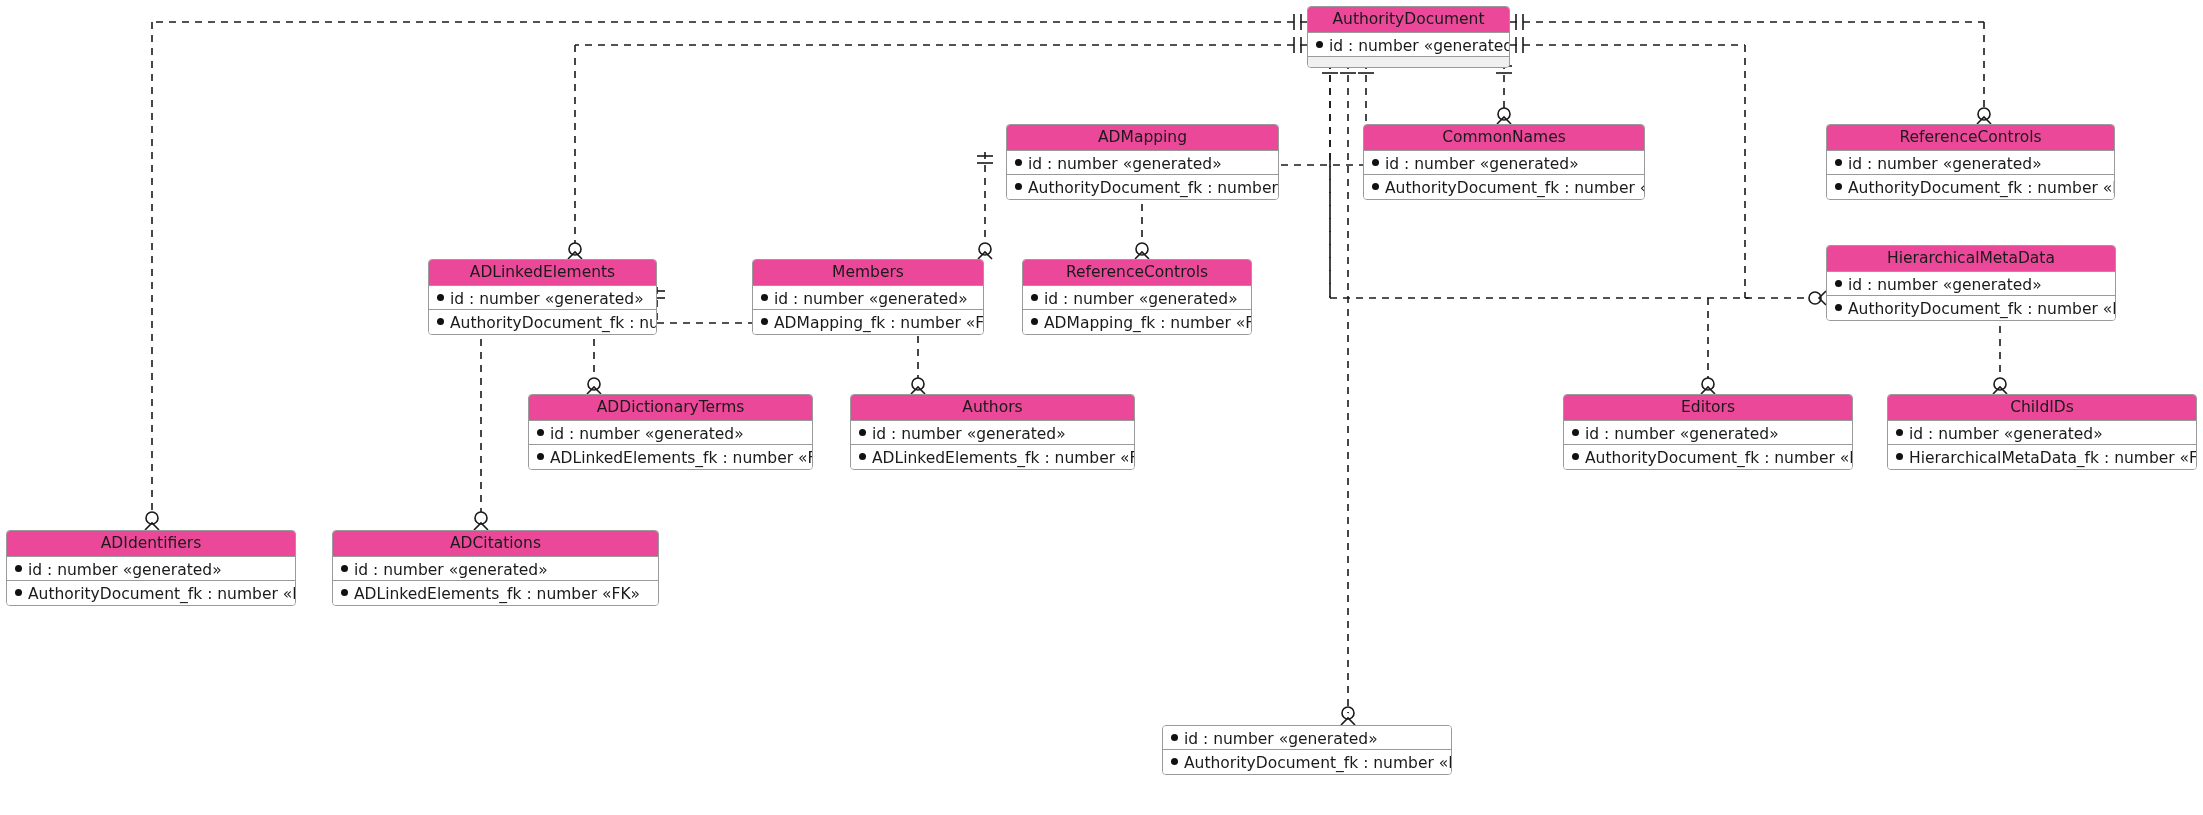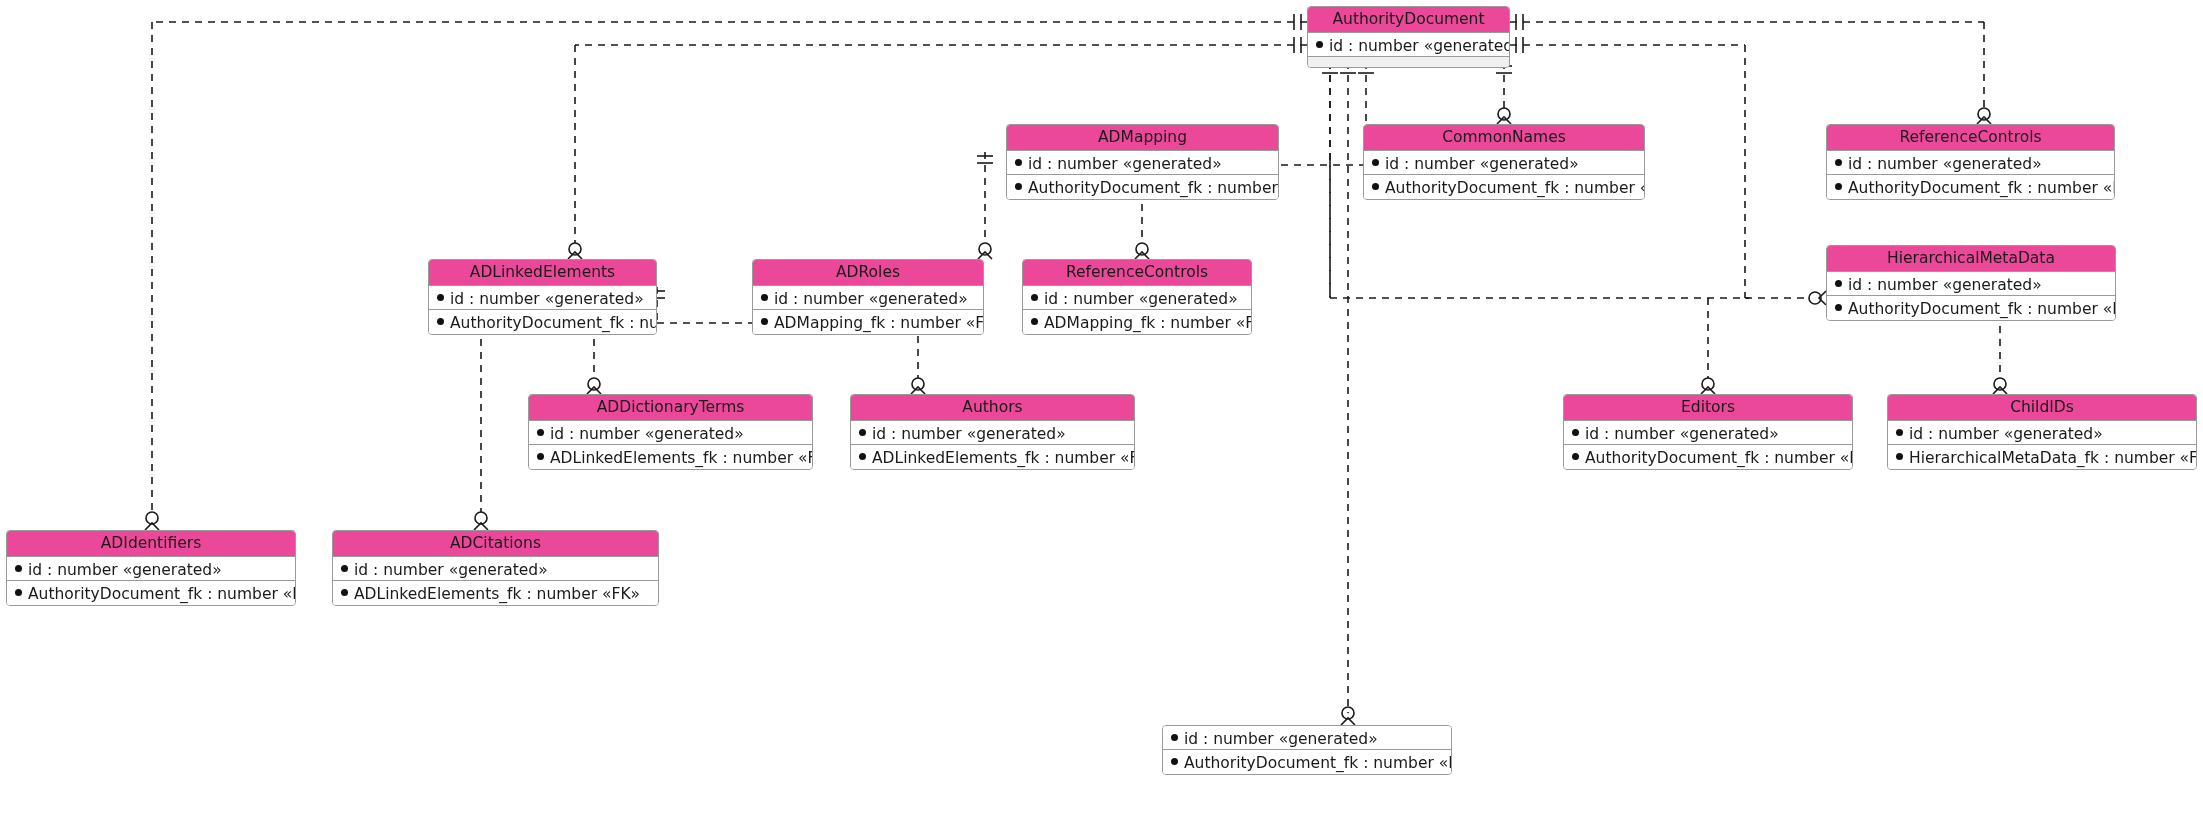--- a/index.html
+++ b/index.html
@@ -217,21 +217,21 @@
     <div class="ent-row"><span class="bullet"></span><span class="attr">AuthorityDocument_fk : number «FK»</span></div>
   </div>
 
   <div class="entity" style="left:428px;top:259px;width:229px;">
     <div class="ent-title">ADLinkedElements</div>
     <div class="ent-row"><span class="bullet"></span><span class="attr">id : number «generated»</span></div>
     <div class="ent-row"><span class="bullet"></span><span class="attr">AuthorityDocument_fk : number «FK»</span></div>
   </div>
 
   <div class="entity" style="left:752px;top:259px;width:232px;">
-    <div class="ent-title">ADRoles</div>
+    <div class="ent-title">Members</div>
     <div class="ent-row"><span class="bullet"></span><span class="attr">id : number «generated»</span></div>
     <div class="ent-row"><span class="bullet"></span><span class="attr">ADMapping_fk : number «FK»</span></div>
   </div>
 
   <div class="entity" style="left:1022px;top:259px;width:230px;">
     <div class="ent-title">ReferenceControls</div>
     <div class="ent-row"><span class="bullet"></span><span class="attr">id : number «generated»</span></div>
     <div class="ent-row"><span class="bullet"></span><span class="attr">ADMapping_fk : number «FK»</span></div>
   </div>
 

